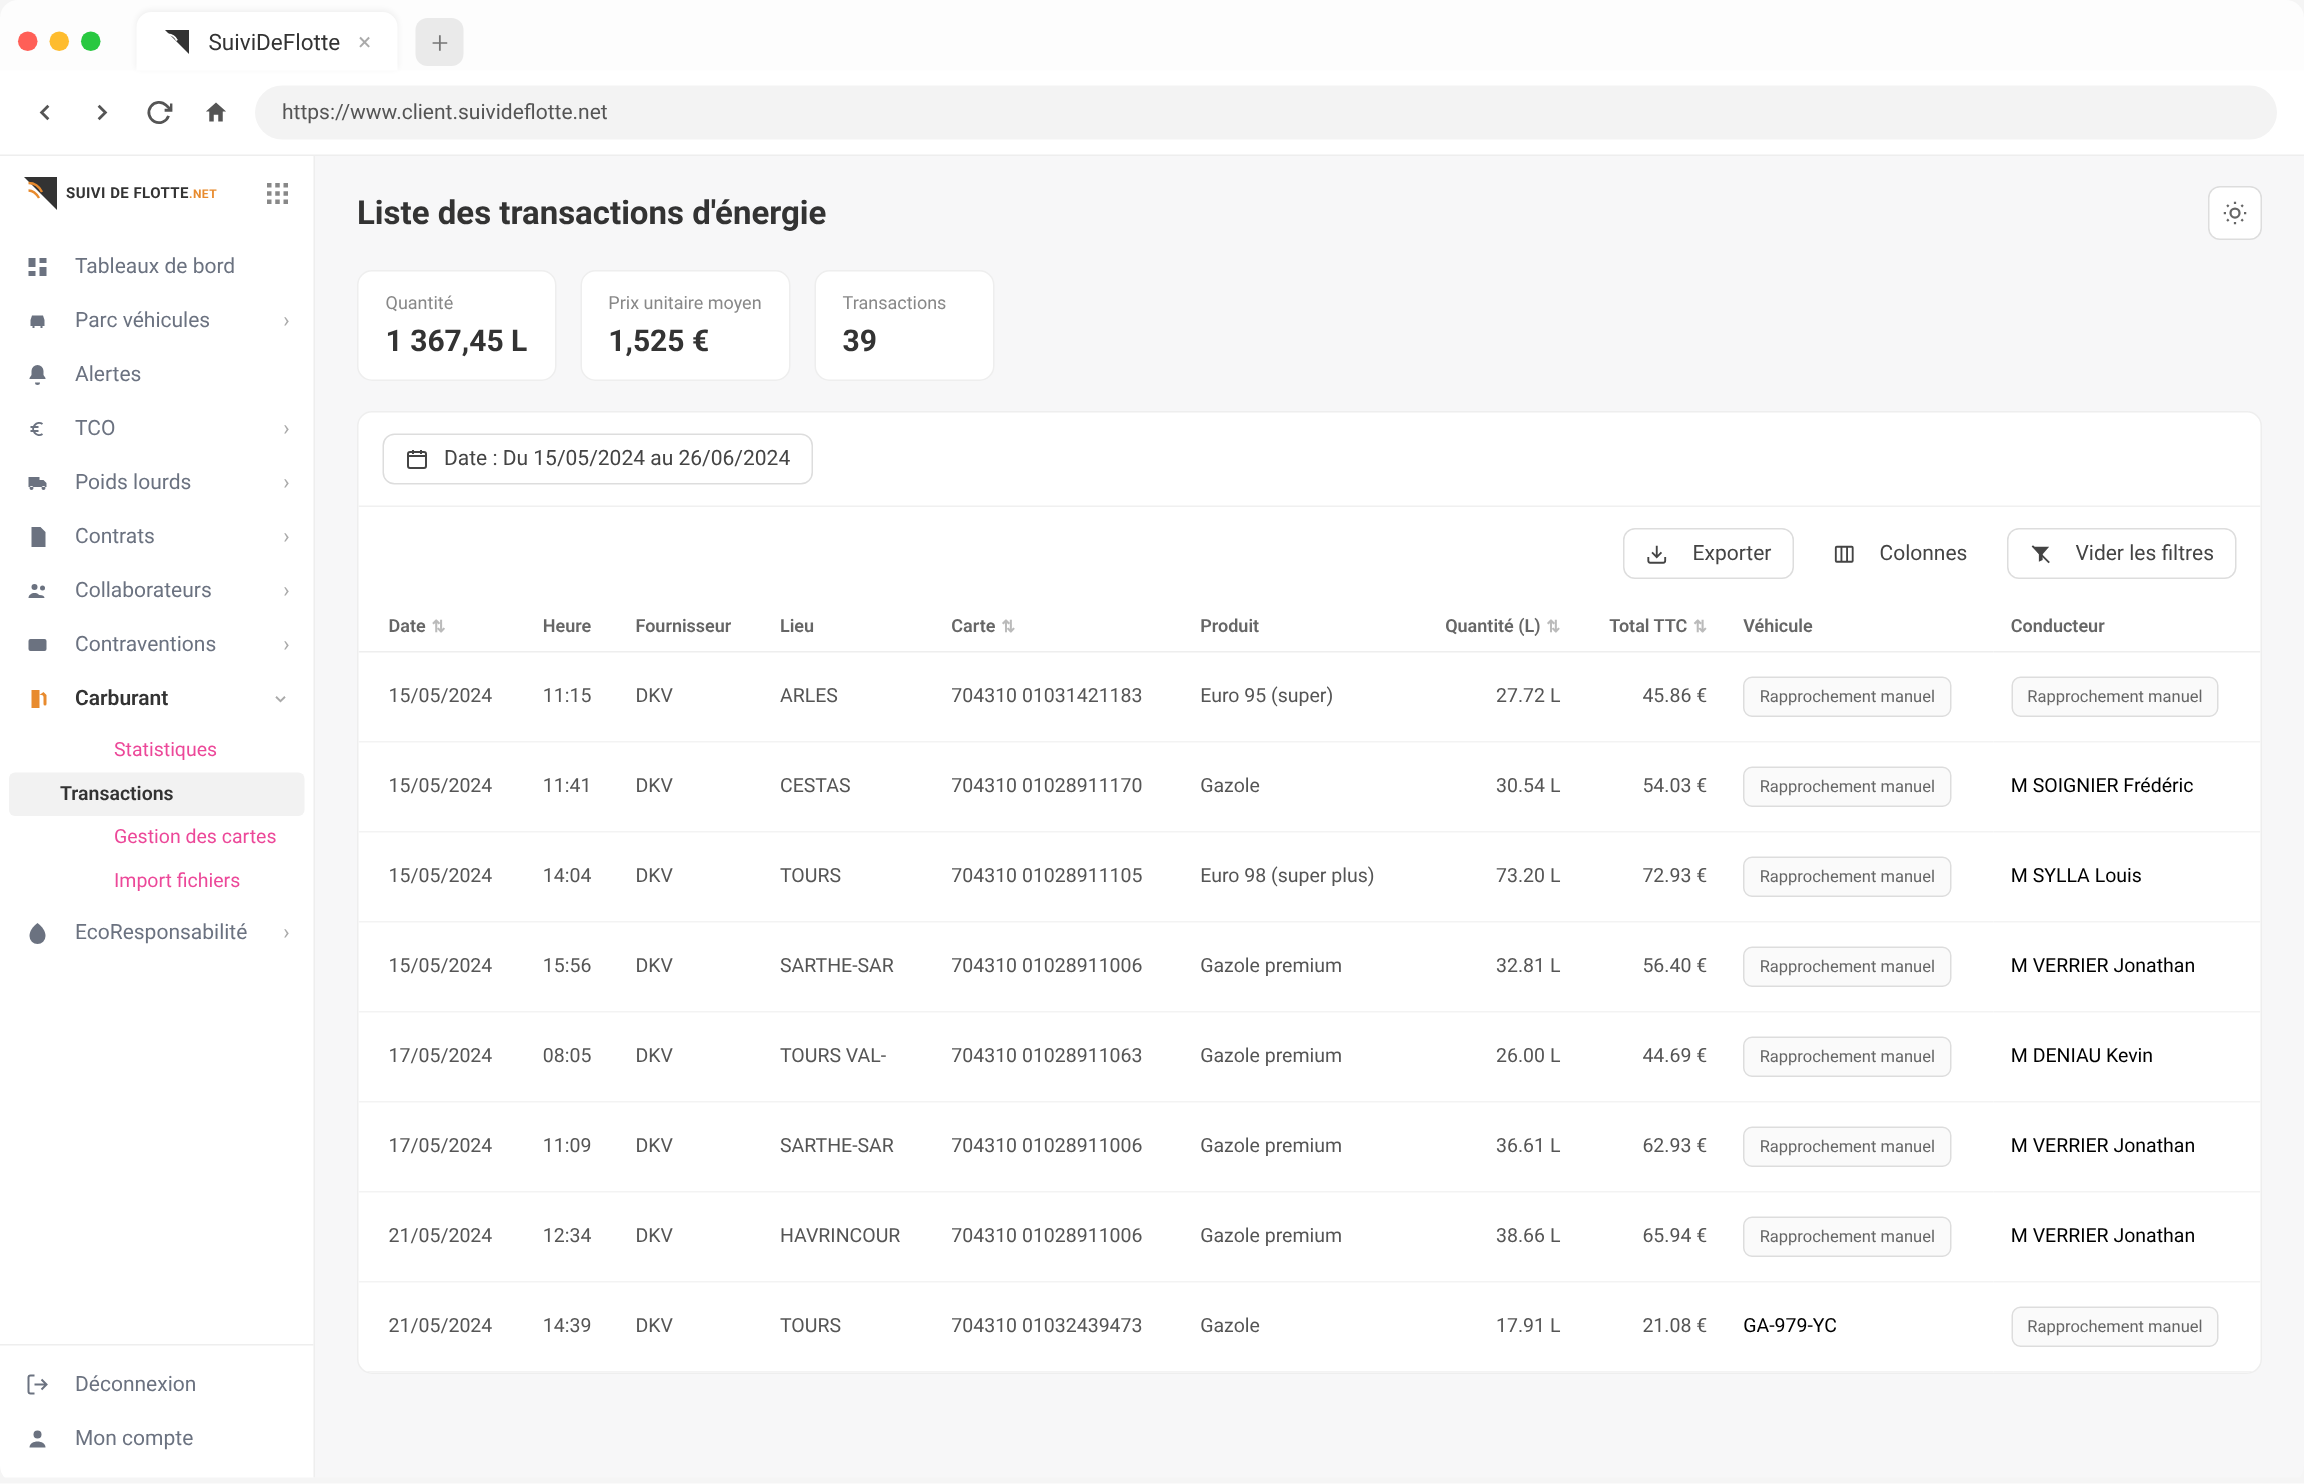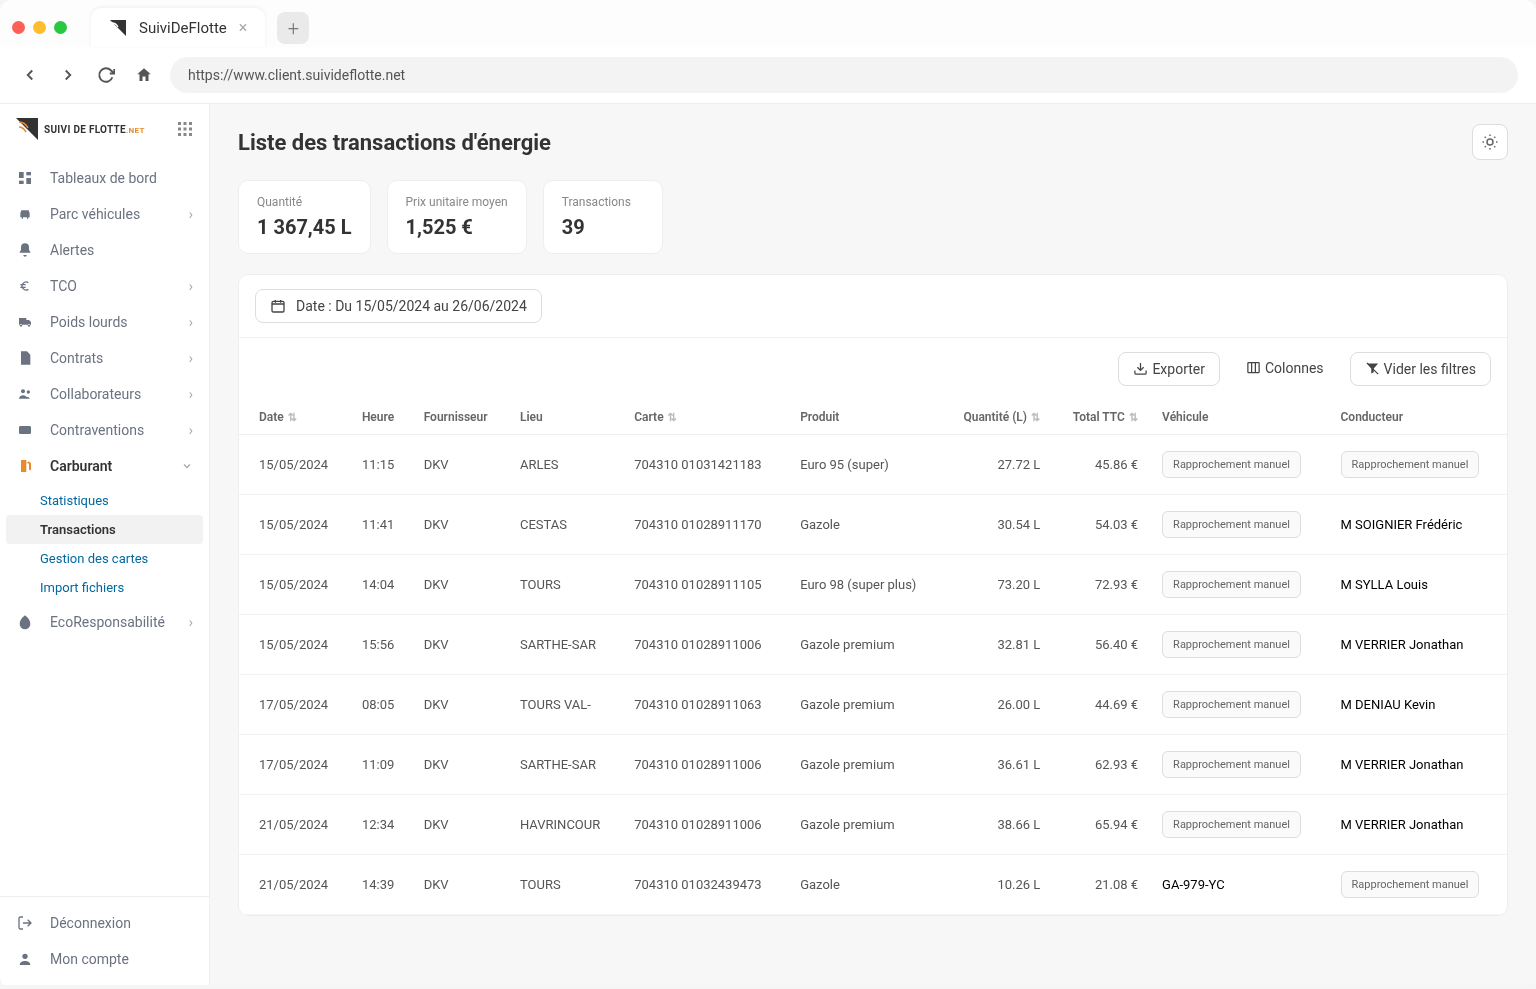--- a/index.html
+++ b/index.html
@@ -35,42 +35,42 @@
 
 .nav-list { flex: 1; padding: 6px 0; overflow-y: auto; }
 .nav-item { display: flex; align-items: center; padding: 9px 16px; gap: 16px; color: #6b7280; cursor: pointer; font-size: 14px; }
 .nav-item .nav-icon { width: 18px; height: 18px; display: flex; align-items: center; justify-content: center; flex-shrink: 0; }
 .nav-item .nav-label { flex: 1; }
 .nav-item .nav-chevron { color: #aaa; }
 .nav-item.active { color: #333; font-weight: 600; }
 .nav-item.active .nav-icon { color: #e88b2e; }
 
 .nav-sub { padding: 2px 0; }
-.nav-sub-item { padding: 7px 16px 7px 40px; font-size: 13px; color: #0369a1; cursor: pointer; }
+.nav-sub-item { padding: 7px 16px 7px 40px; font-size: 13px; color: #ec4899; cursor: pointer; margin-left: 36px; }
 .nav-sub-item.active { background: #f2f2f2; color: #333; font-weight: 600; border-radius: 4px; margin: 0 6px; padding-left: 34px; }
 
 .sidebar-footer { border-top: 1px solid #eee; padding: 8px 0; }
 
 
 .main { flex: 1; background: #f7f7f8; padding: 20px 28px; overflow-y: auto; position: relative; }
 .page-header { display: flex; align-items: center; justify-content: space-between; margin-bottom: 20px; gap: 44px; }
 .page-title { font-size: 22px; font-weight: 700; color: #333; }
 .theme-btn { width: 36px; height: 36px; border: 1px solid #ddd; border-radius: 8px; background: #fff; display: flex; align-items: center; justify-content: center; color: #666; cursor: pointer; }
 
 .stats-row { display: flex; gap: 16px; margin-bottom: 20px; }
 .stat-card { background: #fff; border: 1px solid #eee; border-radius: 10px; padding: 14px 18px; min-width: 120px; }
 .stat-label { font-size: 12px; color: #888; margin-bottom: 6px; }
 .stat-value { font-size: 20px; font-weight: 700; color: #333; }
 
 .table-card { background: #fff; border: 1px solid #eee; border-radius: 10px; overflow: hidden; }
 .table-filters { padding: 14px 16px; border-bottom: 1px solid #f0f0f0; }
 .date-filter { display: inline-flex; align-items: center; gap: 10px; border: 1px solid #ddd; border-radius: 8px; padding: 8px 14px; font-size: 14px; color: #444; cursor: pointer; }
 
 .table-actions { display: flex; justify-content: flex-end; gap: 12px; padding: 14px 16px; }
-.action-btn { display: inline-flex; gap: 4px; border: 1px solid #ddd; border-radius: 8px; padding: 8px 14px; font-size: 14px; color: #444; background: #fff; cursor: pointer; }
+.action-btn { display: inline-flex; align-items: center; gap: 16px; border: 1px solid #ddd; border-radius: 8px; padding: 8px 14px; font-size: 14px; color: #444; background: #fff; cursor: pointer; }
 .action-btn.plain { border: none; }
 
 .data-table { width: 100%; border-collapse: collapse; }
 .data-table th { text-align: left; padding: 10px 12px; font-size: 12px; font-weight: 600; color: #666; border-bottom: 1px solid #eee; }
 .data-table th.right { text-align: right; }
 .data-table th .sort { color: #bbb; margin-left: 4px; font-size: 11px; }
 .data-table th:first-child { padding-left: 20px; }
 .data-table td { padding: 16px 12px; font-size: 13px; color: #555; border-bottom: 1px solid #f3f3f3; }
 .data-table td.right { text-align: right; }
 .data-table td:first-child { padding-left: 20px; }
@@ -452,21 +452,21 @@
               <td><span class="pill-btn">Rapprochement manuel</span></td>
               <td><span class="link-orange">M VERRIER Jonathan</span></td>
             </tr>
             <tr>
               <td>21/05/2024</td>
               <td>14:39</td>
               <td>DKV</td>
               <td>TOURS</td>
               <td>704310 01032439473</td>
               <td>Gazole</td>
-              <td class="right">10.26 L</td>
+              <td class="right">17.91 L</td>
               <td class="right">21.08 €</td>
               <td><span class="link-orange">GA-979-YC</span></td>
               <td><span class="pill-btn">Rapprochement manuel</span></td>
             </tr>
           </tbody>
       </table>
     </div>
   </main>
 </div>
 

